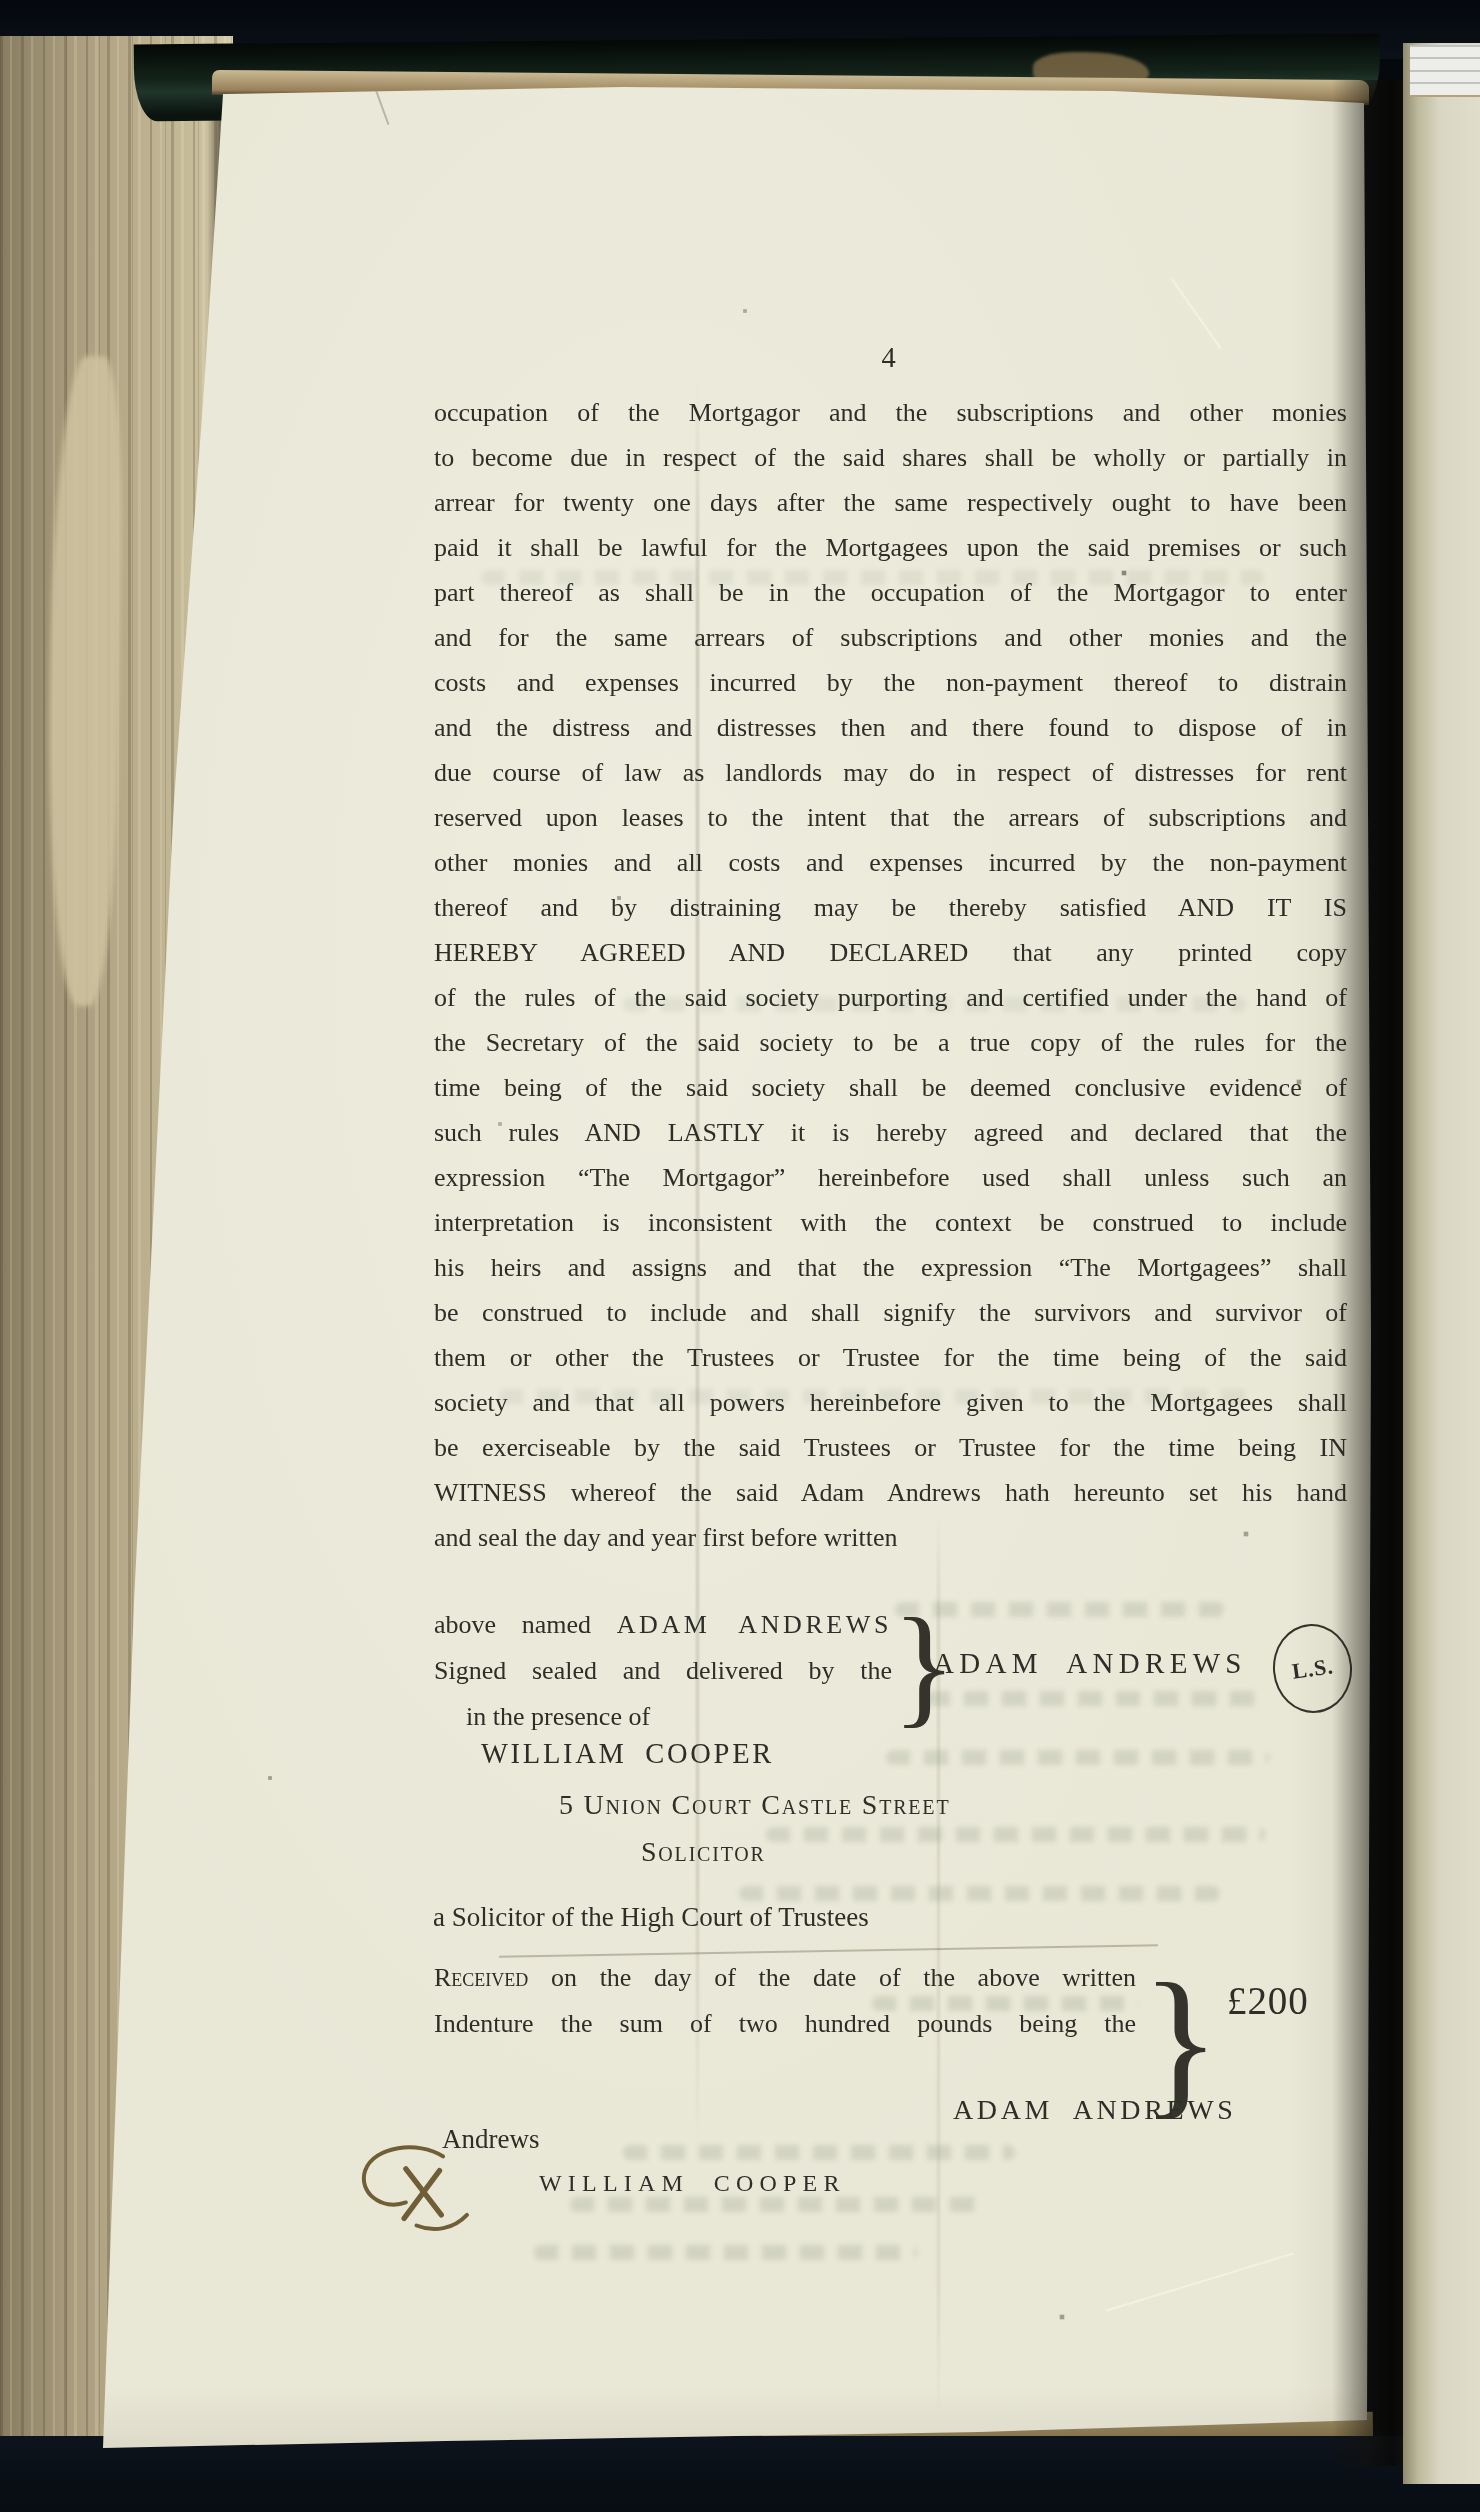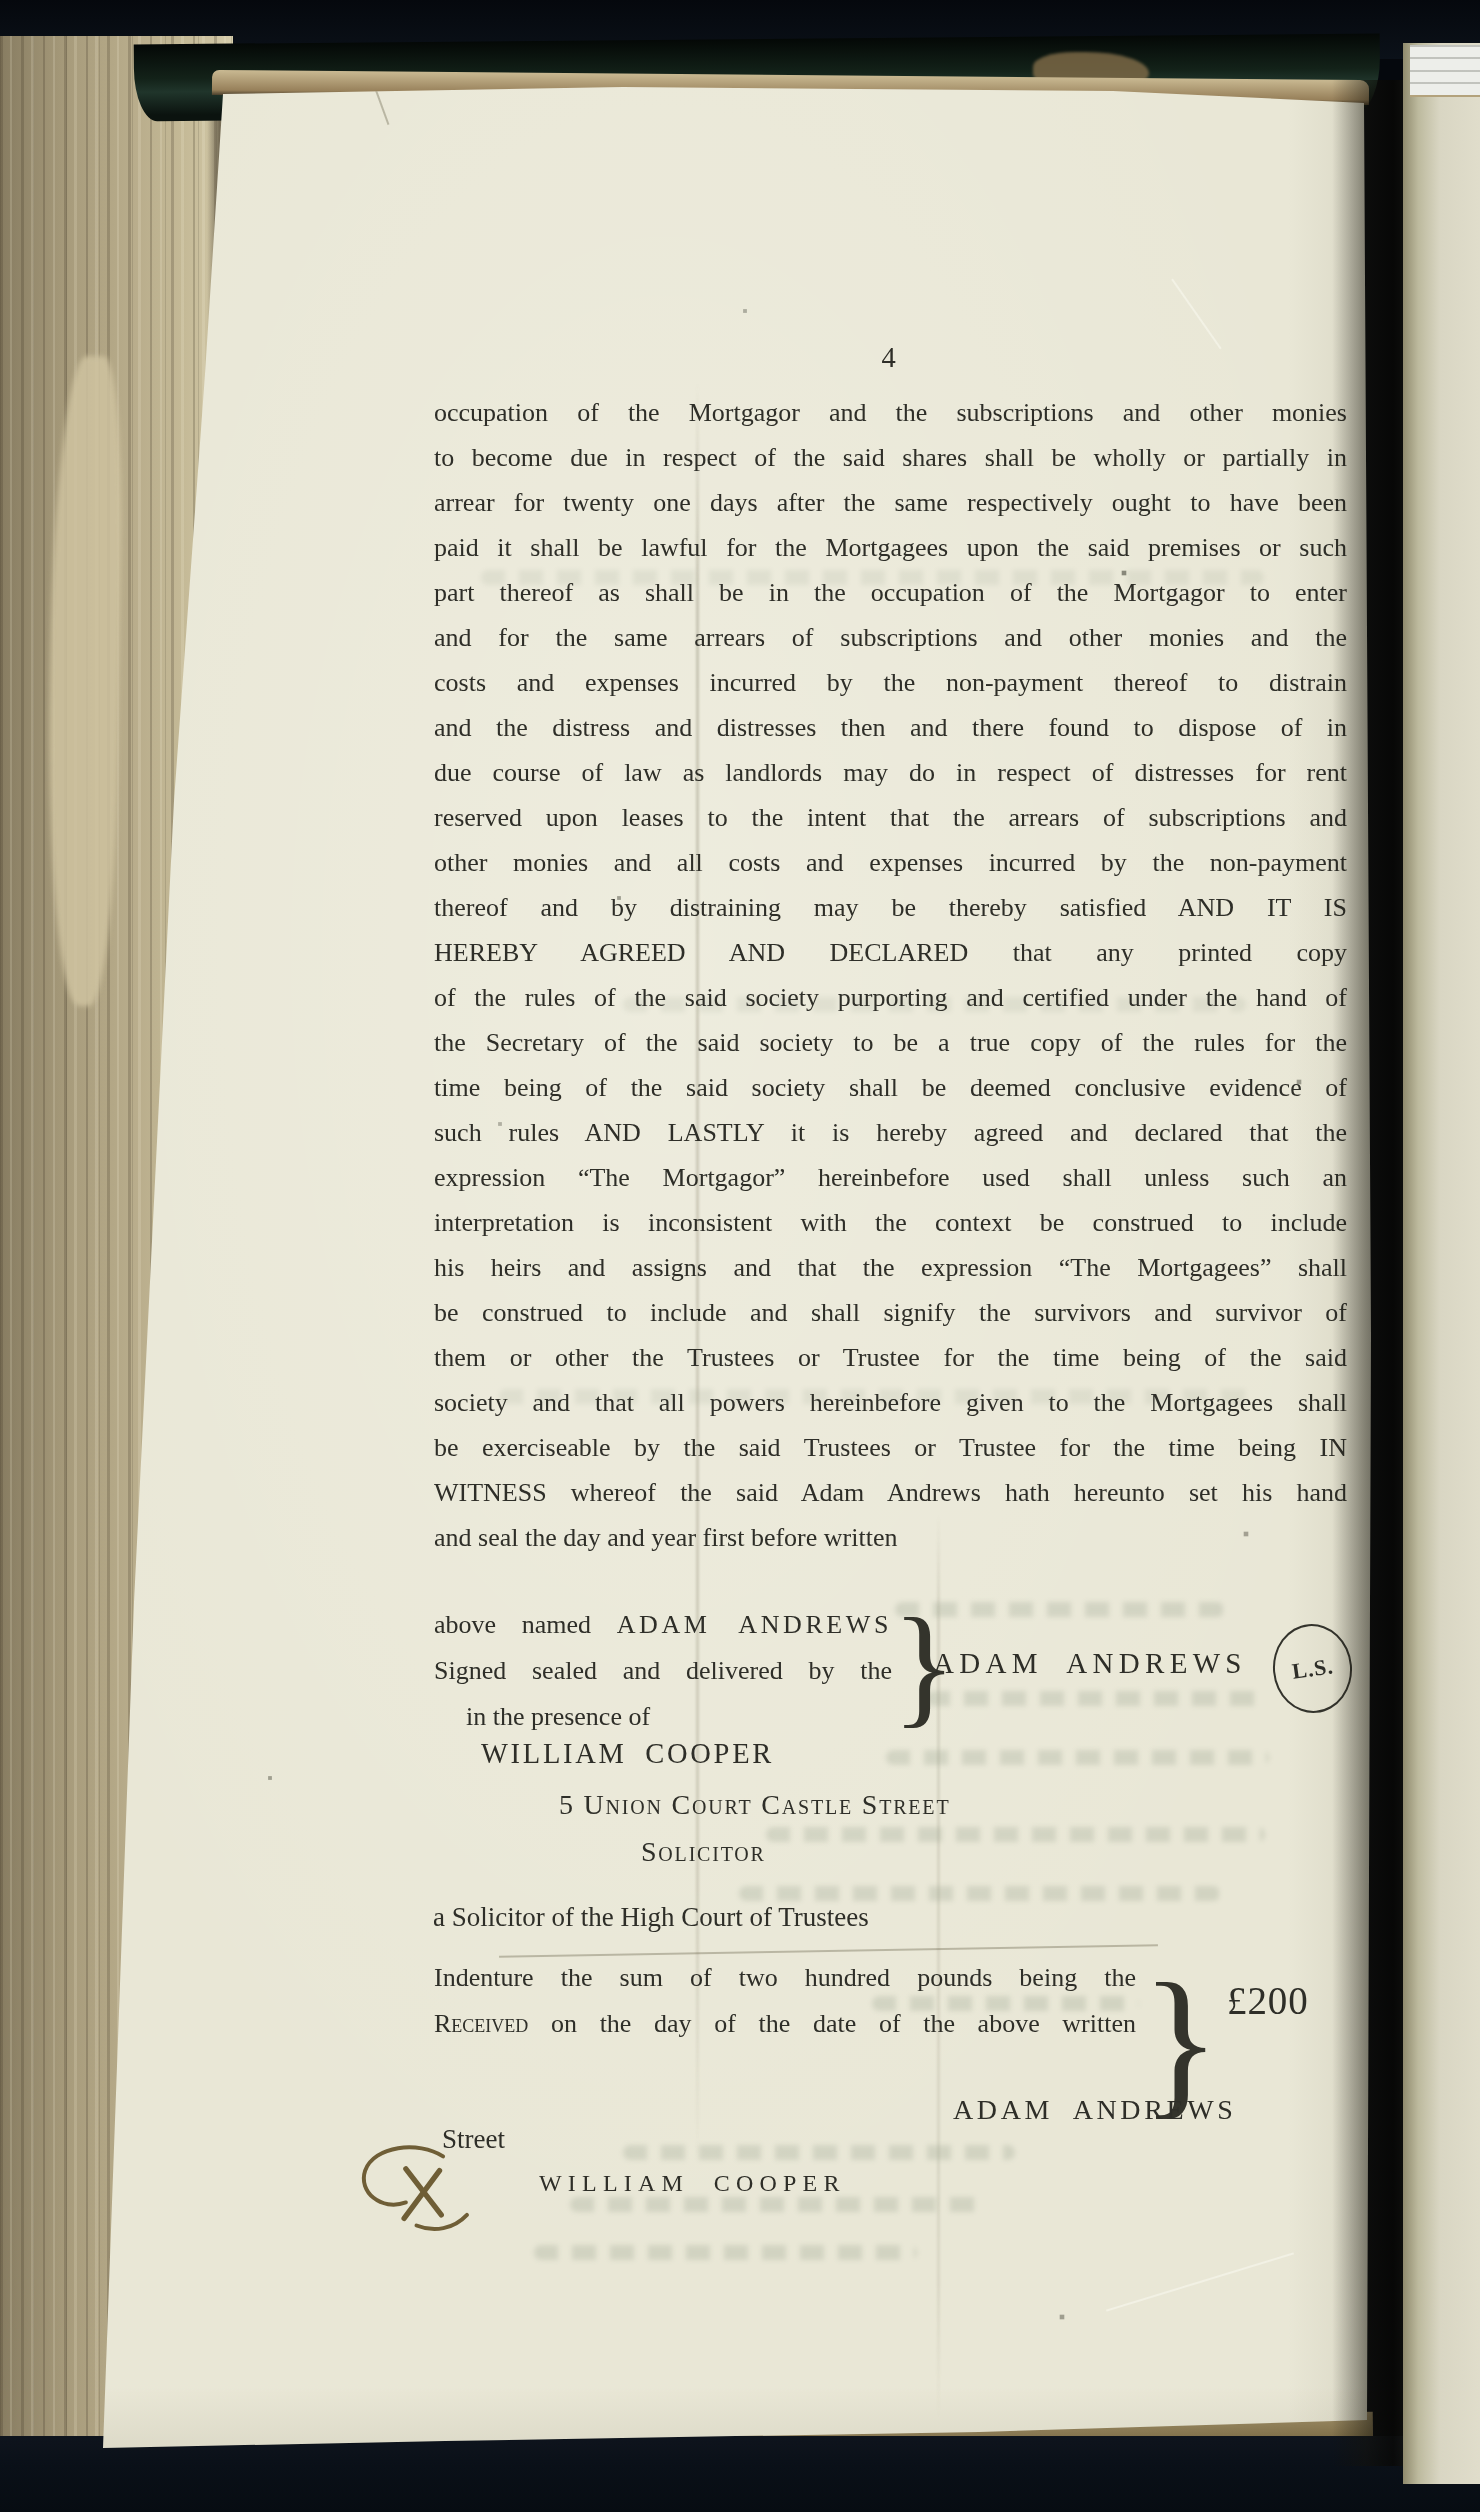--- a/index.html
+++ b/index.html
@@ -166,27 +166,27 @@
     <div class="abs sig" style="left:933px;top:1647px;">ADAM ANDREWS</div>
     <div class="abs seal">
         <span>L.S.</span>
       </div>
     <div class="abs wc1">WILLIAM COOPER</div>
     <div class="abs addr">5 Union Court Castle Street</div>
     <div class="abs city">Solicitor</div>
     <div class="abs solic">a Solicitor of the High Court of Trustees</div>
 
     <div class="abs rec">
+      <div class="rline"><span class="sc">Received</span><span> on the day of the date of the above written</span></div>
       <div class="rline">Indenture the sum of two hundred pounds being the</div>
-      <div class="rline"><span class="sc">Received</span><span> on the day of the date of the above written</span></div>
     </div>
     <div class="abs brace2">}</div>
     <div class="abs amount">£200</div>
     <div class="abs sig2">ADAM ANDREWS</div>
-    <div class="abs witlabel">Street</div>
+    <div class="abs witlabel">Andrews</div>
     <div class="abs wc2">WILLIAM COOPER</div>
 
     <svg class="abs" style="left:354px;top:2144px;" width="125" height="93" viewBox="0 0 140 105">
       <g fill="none" stroke="#6f5e36" stroke-width="4.5" stroke-linecap="round">
         <path d="M 100 14 C 72 -4 22 2 12 30 C 4 54 30 76 58 66"></path>
         <path d="M 58 28 L 98 80" stroke-width="6"></path>
         <path d="M 96 30 L 56 84" stroke-width="6"></path>
         <path d="M 70 92 C 90 100 112 96 127 80"></path>
       </g>
     </svg>

